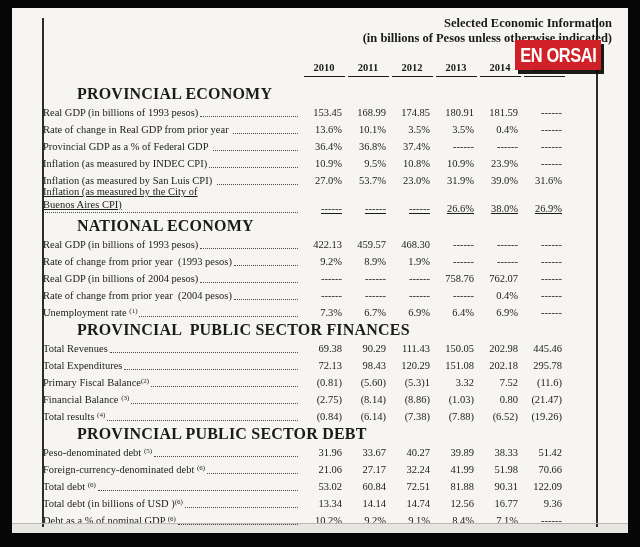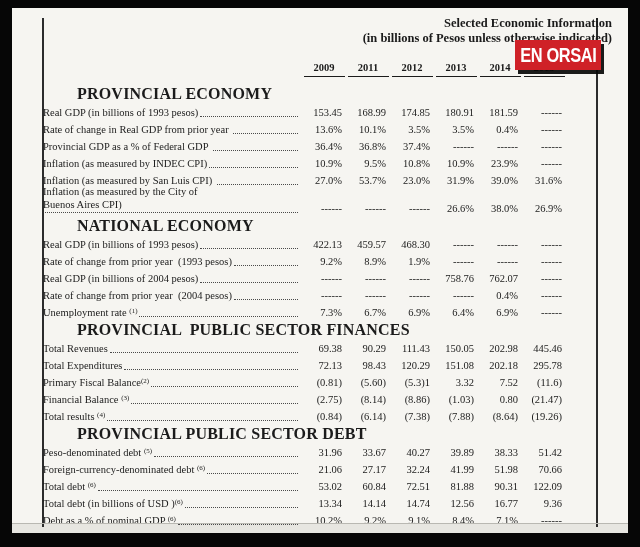--- a/index.html
+++ b/index.html
@@ -48,21 +48,21 @@
     font-weight:bold; font-size:10.5px; line-height:15px;
     border-bottom:1.5px solid #1b1b1b;
   }
 
   .shead {
     height:19px; line-height:19px; padding-left:34px;
     font-weight:bold; font-size:16px; letter-spacing:0.2px;
     white-space:pre;
   }
   .trow { display:flex; height:17px; align-items:flex-end; font-size:10.5px; }
-  .trow.two-line { height:28px; }
+  .trow.two-line { height:28px;text-decoration:underline; }
   .tlabel { flex:1; min-width:0; display:flex; align-items:flex-end; line-height:14px; }
   .tlabel .ltext { white-space:pre; }
   .tlabel sup { font-size:7px; line-height:10px; vertical-align:super; position:relative; top:-4px; }
   .dots { flex:1; border-bottom:1.5px dotted #4a4a4a; margin:0 4px 3px 2px; }
   .tlabel.multi { flex-direction:column; align-items:stretch; }
   .lline1 { line-height:13px; white-space:pre; }
   .lline2 { display:flex; line-height:14px;flex-direction:column; }
   .tval { width:44px; text-align:right; padding-right:4px; box-sizing:border-box; line-height:15px; white-space:nowrap; }
 </style>
 </head>
@@ -78,21 +78,21 @@
       <div class="subtitle">(in billions of Pesos unless otherwise indicated)</div>
     </div>
 
     <div class="badge" id="badge" style="background: rgb(207, 33, 39); color: rgb(255, 255, 255);">
       <span>EN ORSAI</span>
     </div>
 
     <div class="table">
       <div class="year-header-row" id="year-header">
           <div class="ycell">
-            <span class="ylabel">2009</span>
+            <span class="ylabel">2010</span>
           </div>
           <div class="ycell">
             <span class="ylabel">2011</span>
           </div>
           <div class="ycell">
             <span class="ylabel">2012</span>
           </div>
           <div class="ycell">
             <span class="ylabel">2013</span>
           </div>
@@ -296,21 +296,21 @@
           <div class="trow">
             <div class="tlabel">
               <span class="ltext">Total results </span>
               <sup>(4)</sup>
               <span class="dots"></span>
             </div>
             <div class="tval">(0.84)</div>
             <div class="tval">(6.14)</div>
             <div class="tval">(7.38)</div>
             <div class="tval">(7.88)</div>
-            <div class="tval">(8.64)</div>
+            <div class="tval">(6.52)</div>
             <div class="tval">(19.26)</div>
           </div>
           <div class="shead">PROVINCIAL PUBLIC SECTOR DEBT</div>
           <div class="trow">
             <div class="tlabel">
               <span class="ltext">Peso-denominated debt </span>
               <sup>(5)</sup>
               <span class="dots"></span>
             </div>
             <div class="tval">31.96</div>

